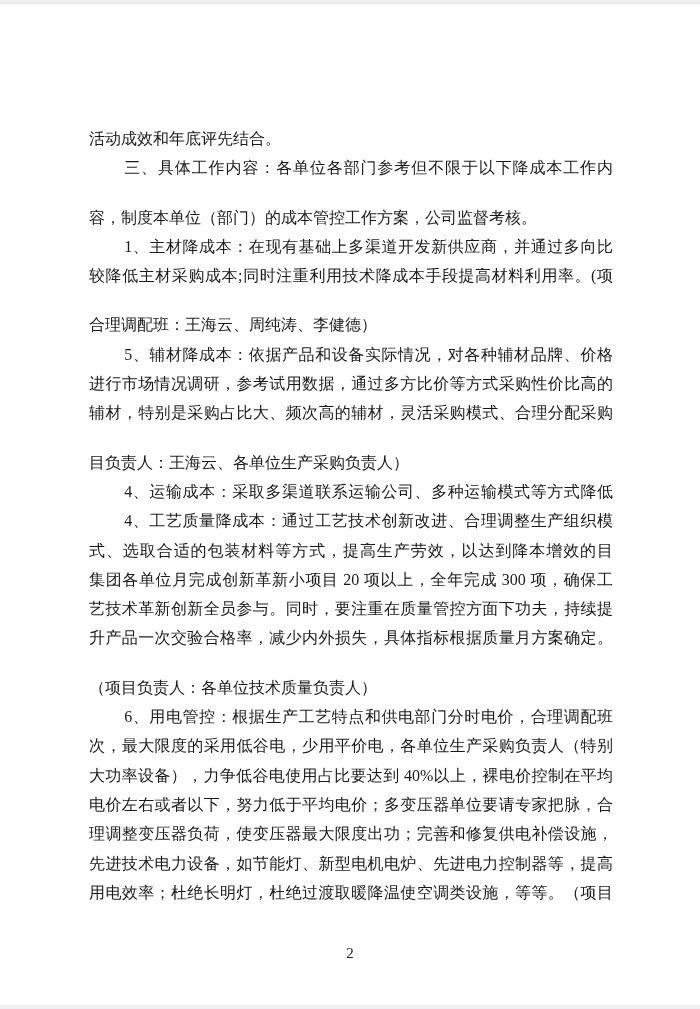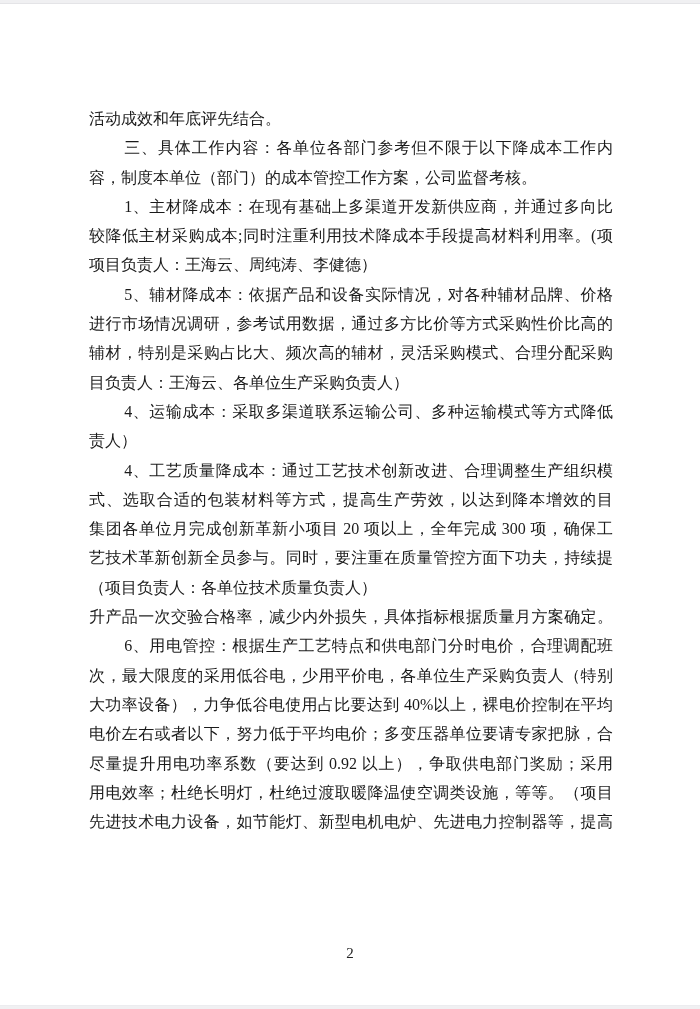--- a/index.html
+++ b/index.html
@@ -42,20 +42,21 @@
     color: #1a1a1a;
     text-align: justify;
     text-align-last: justify;
     overflow: hidden;
   }
   .line.first {
     text-indent: 2.2em;
   }
   .line.last {
     text-align-last: left;
+    margin-top: 20px;
   }
   .footer {
     position: absolute;
     top: 944px;
     left: 0;
     width: 100%;
     text-align: center;
   }
   .page-number {
     font-size: 15px;
@@ -69,40 +70,39 @@
 <div class="page">
   <div class="edge-top"></div>
 
   <div class="content" id="doc-content">
 
   <div class="line last">活动成效和年底评先结合。</div>
       <div class="line first">三、具体工作内容：各单位各部门参考但不限于以下降成本工作内</div>
       <div class="line last">容，制度本单位（部门）的成本管控工作方案，公司监督考核。</div>
       <div class="line first">1、主材降成本：在现有基础上多渠道开发新供应商，并通过多向比</div>
       <div class="line">较降低主材采购成本;同时注重利用技术降成本手段提高材料利用率。(项</div>
-      <div class="line last">项目负责人：王海云、周纯涛、李健德）</div>
+      <div class="line last">合理调配班：王海云、周纯涛、李健德）</div>
       <div class="line first">5、辅材降成本：依据产品和设备实际情况，对各种辅材品牌、价格</div>
       <div class="line">进行市场情况调研，参考试用数据，通过多方比价等方式采购性价比高的</div>
       <div class="line">辅材，特别是采购占比大、频次高的辅材，灵活采购模式、合理分配采购</div>
       <div class="line last">目负责人：王海云、各单位生产采购负责人）</div>
       <div class="line first">4、运输成本：采取多渠道联系运输公司、多种运输模式等方式降低</div>
-      <div class="line last">责人）</div>
       <div class="line first">4、工艺质量降成本：通过工艺技术创新改进、合理调整生产组织模</div>
       <div class="line">式、选取合适的包装材料等方式，提高生产劳效，以达到降本增效的目标。</div>
       <div class="line">集团各单位月完成创新革新小项目 20 项以上，全年完成 300 项，确保工</div>
       <div class="line">艺技术革新创新全员参与。同时，要注重在质量管控方面下功夫，持续提</div>
+      <div class="line">升产品一次交验合格率，减少内外损失，具体指标根据质量月方案确定。</div>
       <div class="line last">（项目负责人：各单位技术质量负责人）</div>
-      <div class="line">升产品一次交验合格率，减少内外损失，具体指标根据质量月方案确定。</div>
       <div class="line first">6、用电管控：根据生产工艺特点和供电部门分时电价，合理调配班</div>
       <div class="line">次，最大限度的采用低谷电，少用平价电，各单位生产采购负责人（特别是</div>
       <div class="line">大功率设备），力争低谷电使用占比要达到 40%以上，裸电价控制在平均</div>
       <div class="line">电价左右或者以下，努力低于平均电价；多变压器单位要请专家把脉，合</div>
-      <div class="line">尽量提升用电功率系数（要达到 0.92 以上），争取供电部门奖励；采用</div>
+      <div class="line">理调整变压器负荷，使变压器最大限度出功；完善和修复供电补偿设施，</div>
+      <div class="line">先进技术电力设备，如节能灯、新型电机电炉、先进电力控制器等，提高</div>
       <div class="line">用电效率；杜绝长明灯，杜绝过渡取暖降温使空调类设施，等等。（项目</div>
-      <div class="line">先进技术电力设备，如节能灯、新型电机电炉、先进电力控制器等，提高</div>
     </div>
 
   <div class="footer">
     <span class="page-number">2</span>
   </div>
 
   <div class="edge-bottom"></div>
 </div>
 
 </body></html>

